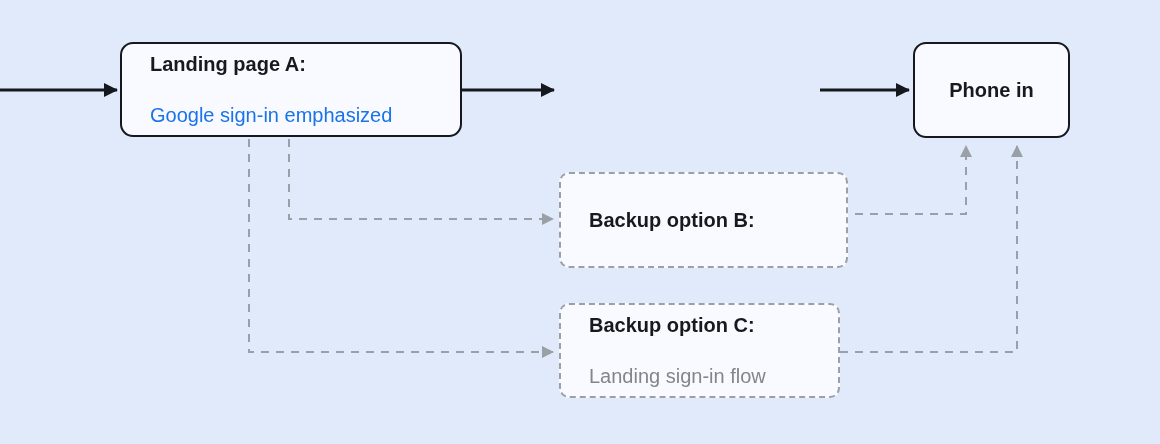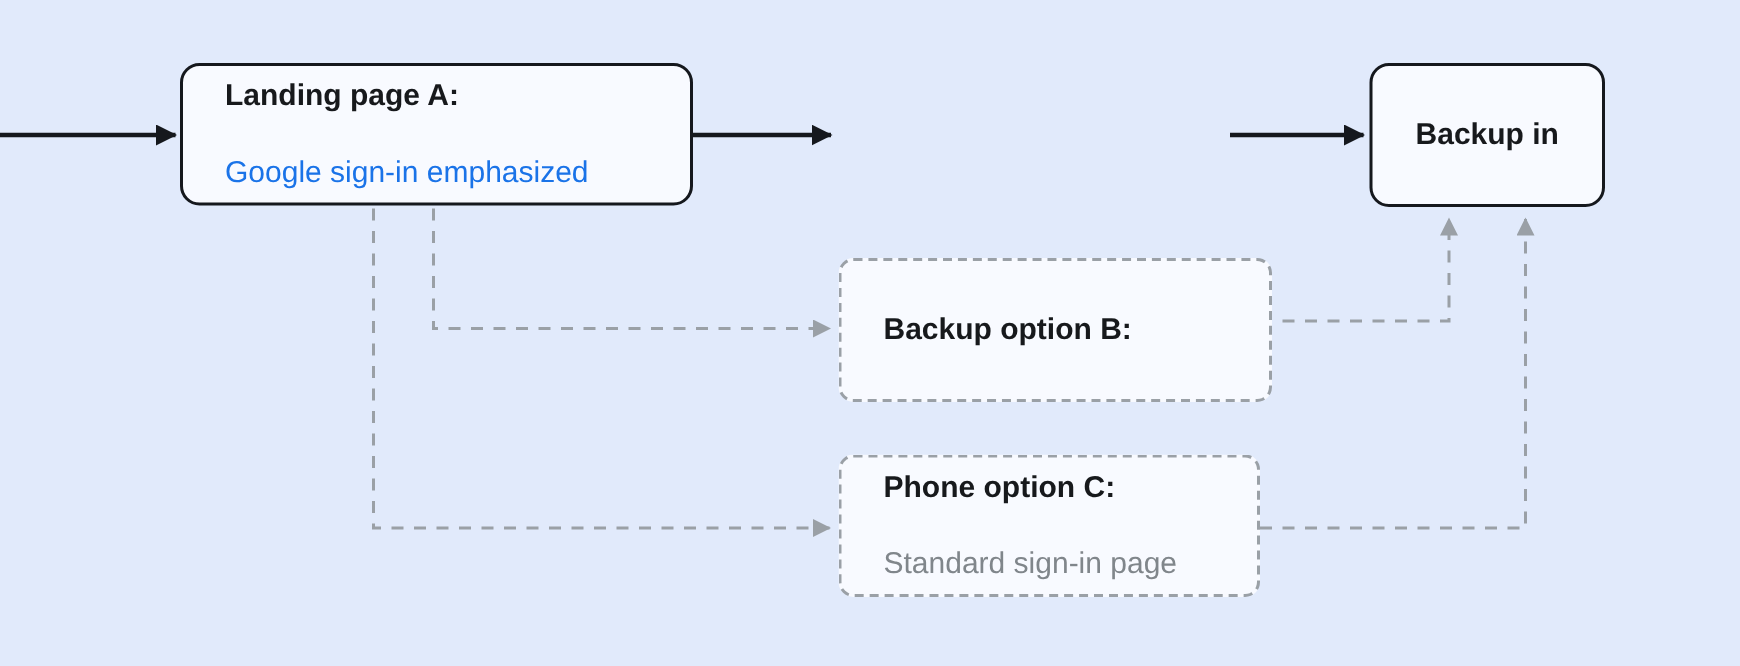--- a/index.html
+++ b/index.html
@@ -112,25 +112,25 @@
     <path class="edge-dashed" d="M 840 352 L 1017 352 L 1017 146" marker-end="url(#arrow-gray)"></path>
   </svg>
 
   <div id="node-landing" class="node solid left-text">
     <span class="node-title">Landing page A:</span>
     <span class="node-sub emphasis">Google sign-in emphasized</span>
   </div>
 
 
   <div id="node-signed" class="node solid center-text">
-    <span class="node-title">Backup in</span>
+    <span class="node-title">Phone in</span>
   </div>
 
   <div id="node-backup-b" class="node dashed left-text">
     <span class="node-title">Backup option B:</span>
   </div>
 
   <div id="node-backup-c" class="node dashed left-text">
-    <span class="node-title">Phone option C:</span>
-    <span class="node-sub muted">Standard sign-in page</span>
+    <span class="node-title">Backup option C:</span>
+    <span class="node-sub muted">Landing sign-in flow</span>
   </div>
 
 </div>
 
 </body></html>

